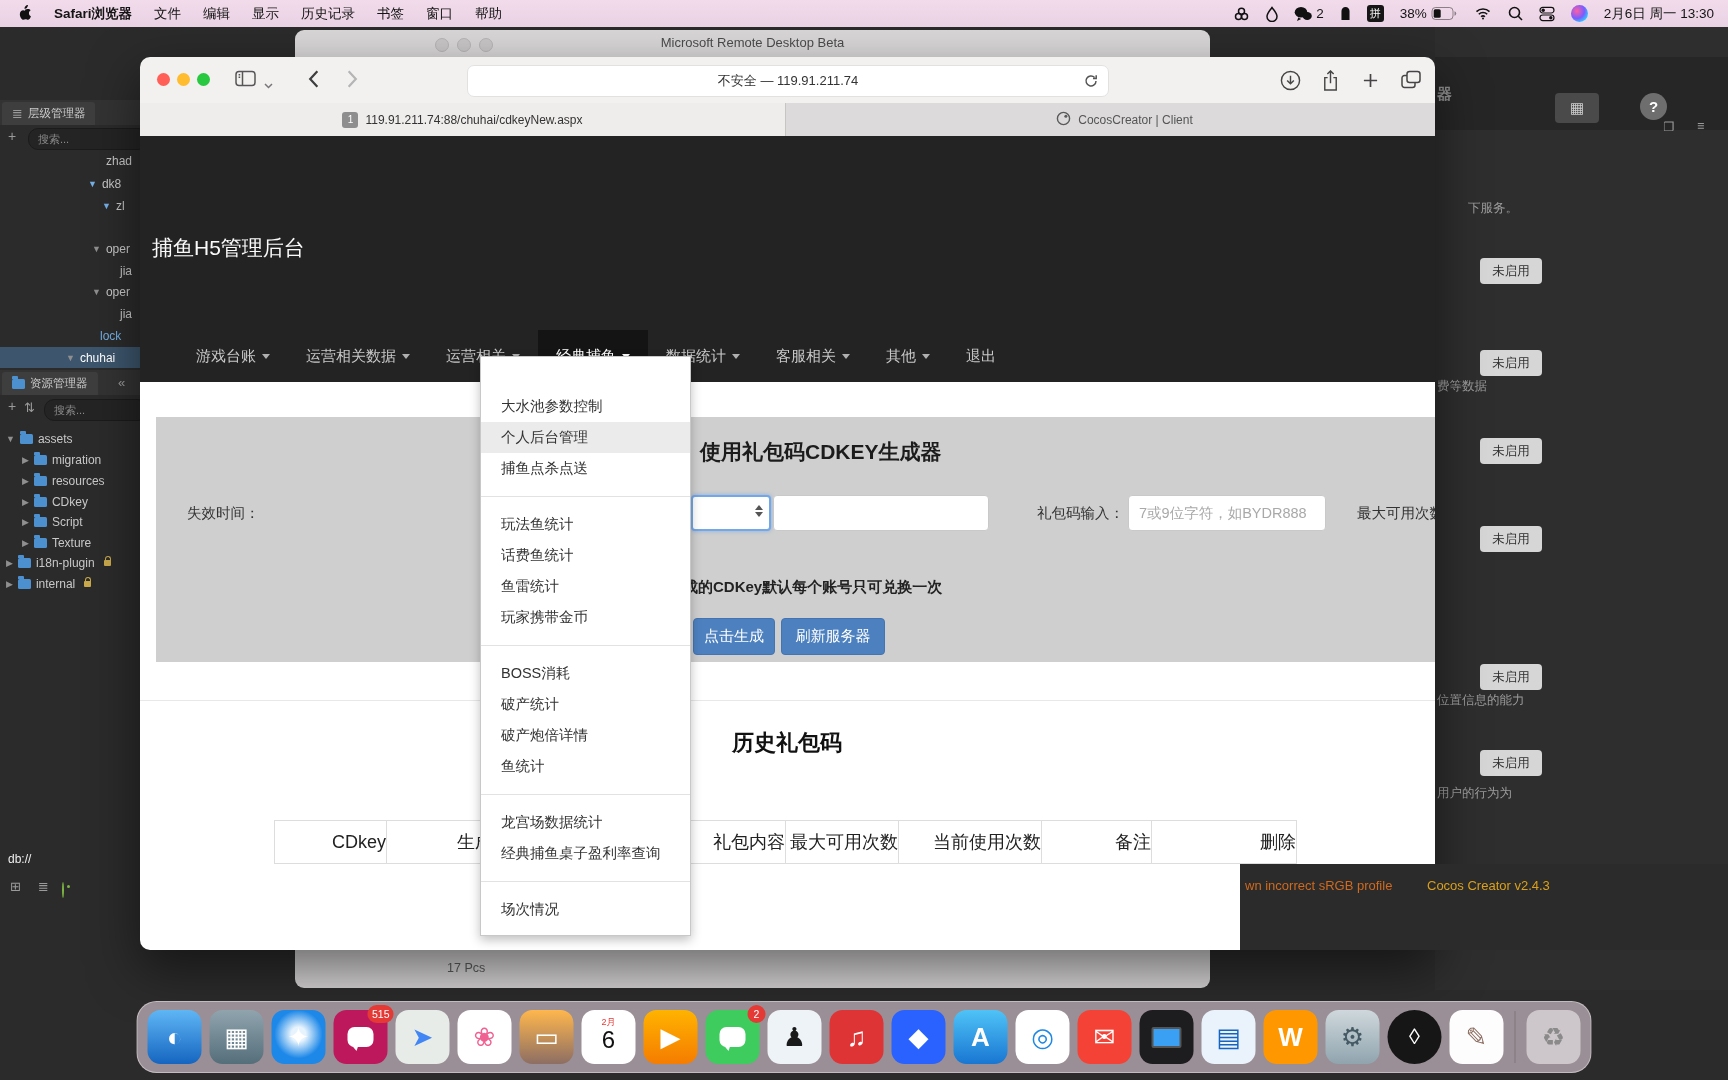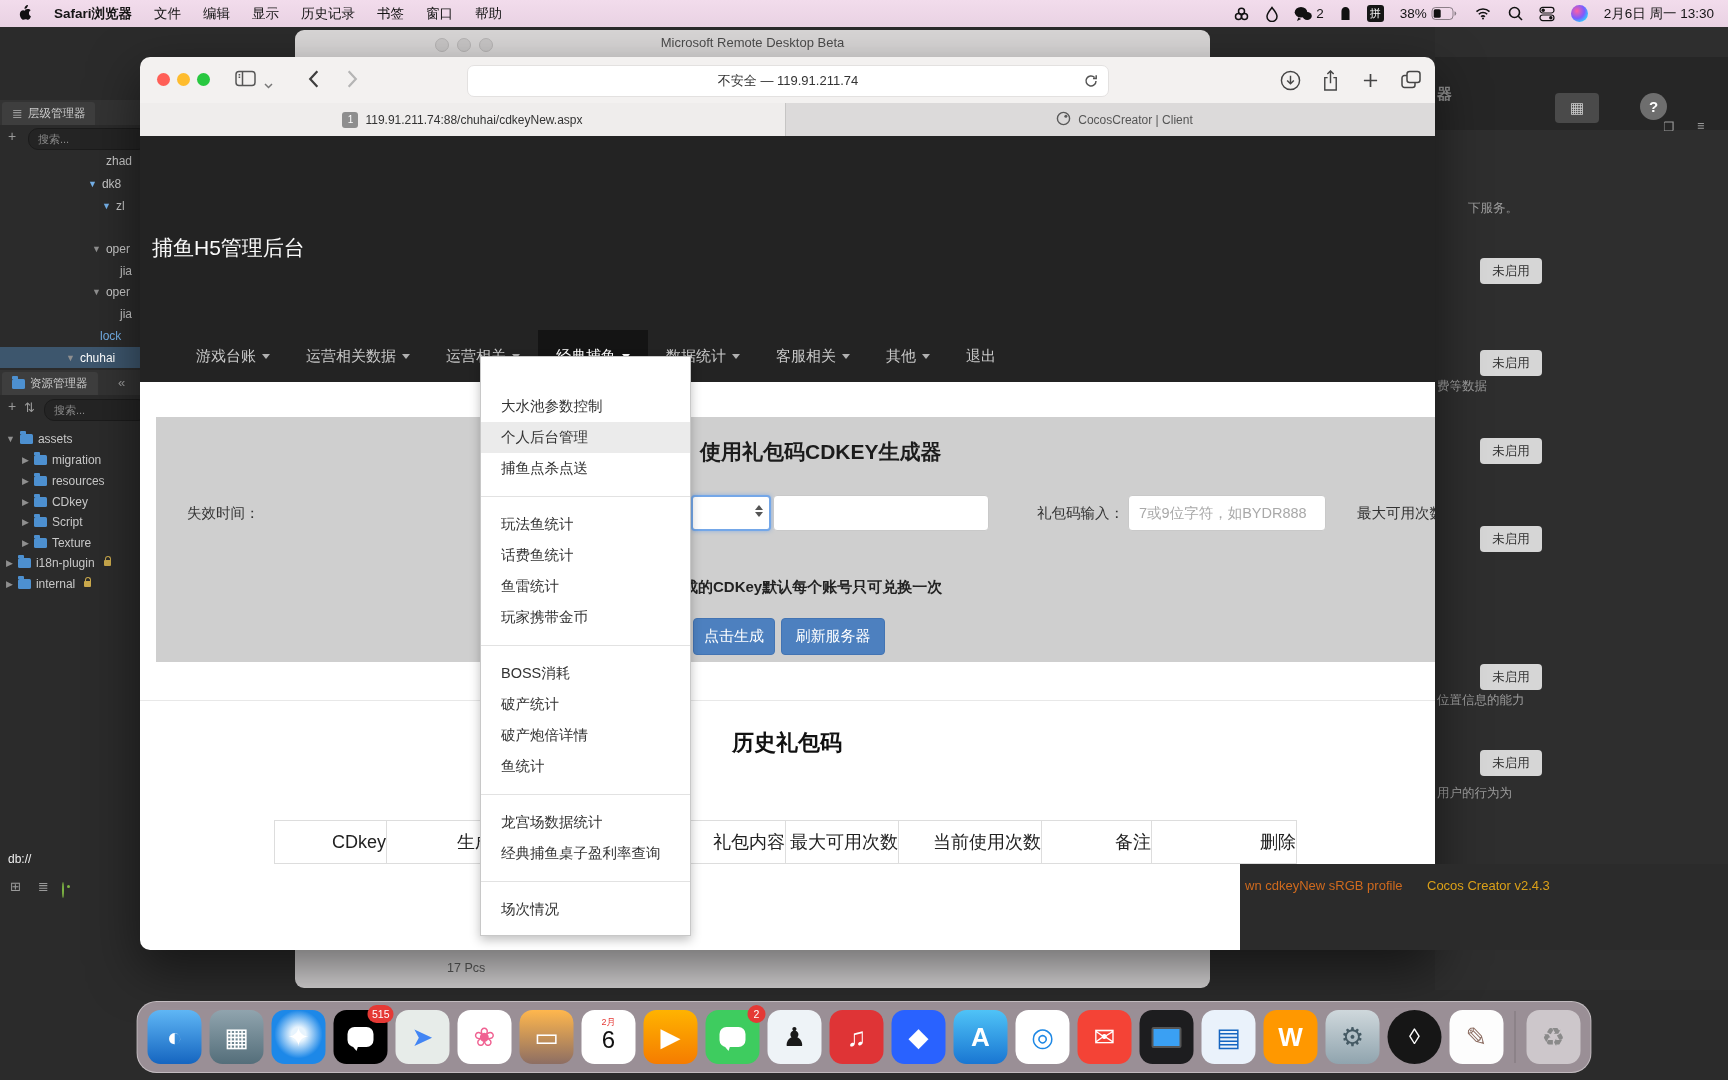--- a/index.html
+++ b/index.html
@@ -101,21 +101,21 @@
   .dk{width:54px;height:54px;border-radius:13px;display:flex;align-items:center;justify-content:center;font-size:26px;color:#fff;position:relative;flex:none;}
   .badge{position:absolute;top:-5px;right:-6px;min-width:18px;height:18px;border-radius:9px;background:#e53935;color:#fff;font-size:10.5px;display:flex;align-items:center;justify-content:center;padding:0 4px;box-sizing:border-box;}
   .bub{width:26px;height:20px;background:#fff;border-radius:7px;position:relative;}
   .bub::after{content:"";position:absolute;left:4px;bottom:-4px;border-left:5px solid transparent;border-right:2px solid transparent;border-top:6px solid #fff;}
   .cal-m{position:absolute;top:6px;left:0;right:0;text-align:center;font-size:9px;color:#e53935;}
   .cal-d{position:absolute;top:16px;left:0;right:0;text-align:center;font-size:24px;color:#111;}
   .scrglyph{width:26px;height:17px;background:#3aa0f3;border-radius:2px;border:2px solid #555;}
   .dksep{width:1px;height:52px;background:rgba(0,0,0,.18);margin:0 3px;flex:none;}
   .i1{background:linear-gradient(#5fb6f5,#1565c0);}   .i2{background:linear-gradient(#90a4ae,#546e7a);}
   .i3{background:radial-gradient(circle at 50% 45%,#e8f4fd 18%,#1d88e8 60%);}
-  .i4{background:#000000;justify-content:center;} .i5{background:#e7ece9;color:#4285f4;} .i6{background:#fff;color:#f06292;}
+  .i4{background:#be185d;justify-content:center;} .i5{background:#e7ece9;color:#4285f4;} .i6{background:#fff;color:#f06292;}
   .i7{background:linear-gradient(#ffb74d,#8d6e63);} .i8{background:#fff;} .i9{background:linear-gradient(#ffb300,#f57c00);}
   .i10{background:#3ecc5f;} .i11{background:#eef3f7;color:#1a1a1a;} .i12{background:#df3436;}
   .i13{background:#2962ff;} .i14{background:linear-gradient(#4fc3f7,#1976d2);font-weight:bold;}
   .i15{background:#fff;color:#1e88e5;} .i16{background:#f44336;} .i17{background:#1d1d1f;}
   .i18{background:#eaf2fb;color:#1565c0;} .i19{background:#ff9800;font-weight:bold;}
   .i20{background:linear-gradient(#cfd8dc,#90a4ae);color:#455a64;} .i21{background:#161616;border-radius:50%;}
   .i22{background:#fdfdfd;color:#8d6e63;} .i23{background:rgba(255,255,255,.5);color:#8a8a8a;}
 </style>
 </head>
 <body>
@@ -440,21 +440,21 @@
         <div class="ddsep"></div>
         <div class="dditem">龙宫场数据统计</div>
         <div class="dditem">经典捕鱼桌子盈利率查询</div>
         <div class="ddsep"></div>
         <div class="dditem">场次情况</div>
       </div>
     </div>
   </div>
 
   <div class="ab patch">
-    <span class="warnA">wn cdkeyNew sRGB profile</span>
+    <span class="warnA">wn incorrect sRGB profile</span>
     <span class="warnB">Cocos Creator v2.4.3</span>
   </div>
 
   <div class="ab menubar">
     <div class="mb-left">
       <span>
         <svg width="14" height="16" viewBox="0 0 16 18">
             <path d="M11.3 1c.1 1.1-.4 2.2-1.1 3C9.5 4.8 8.4 5.4 7.4 5.3 7.3 4.2 7.8 3.1 8.5 2.4 9.2 1.6 10.4 1 11.3 1zM8.1 6.2c1 0 2-.7 3.3-.7 1.2 0 2.4.6 3.1 1.6-1.2.8-2 1.8-2 3.4 0 1.8 1.1 3 2.3 3.5-.6 1.6-1.9 3.9-3.5 3.9-.9 0-1.5-.6-2.6-.6s-1.8.6-2.7.6c-1.7 0-3.9-3.3-3.9-6.3 0-2.9 1.9-4.6 3.9-4.6.8 0 1.5.5 2.1.5z" fill="#111"></path>
           </svg>
       </span>

